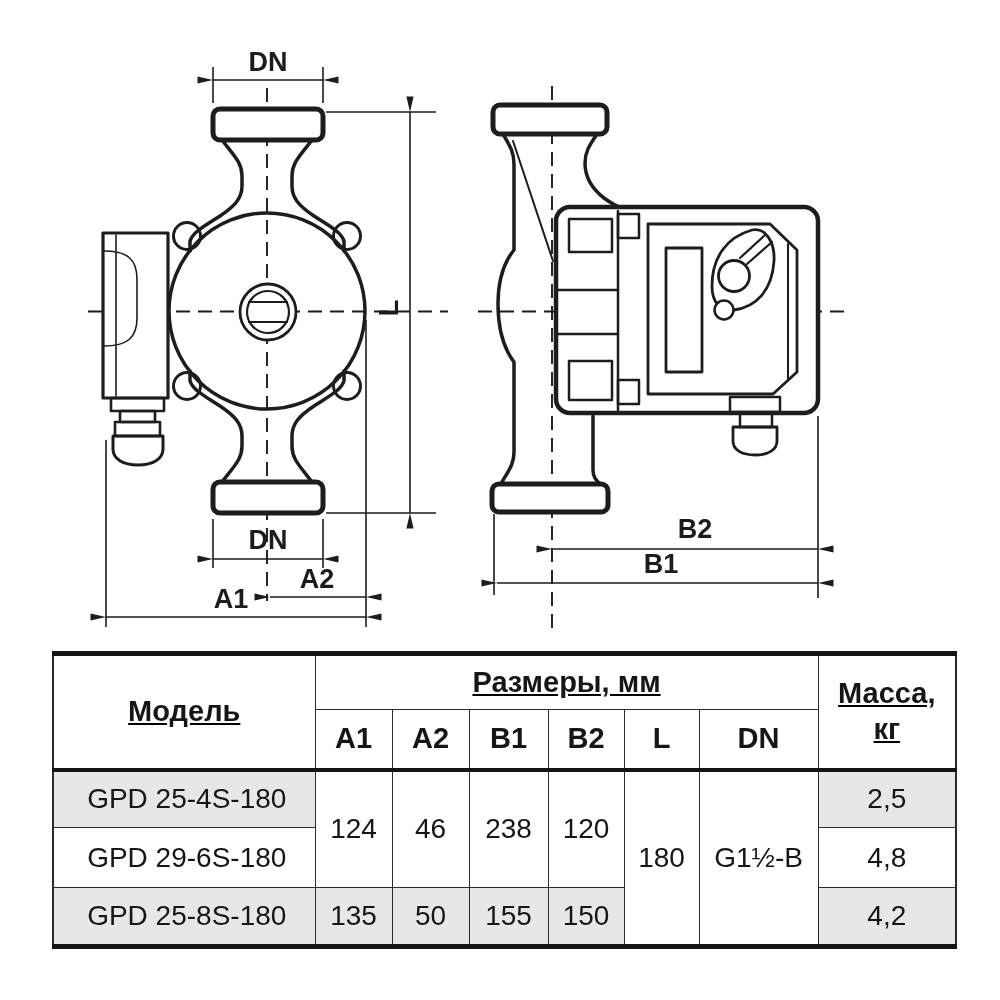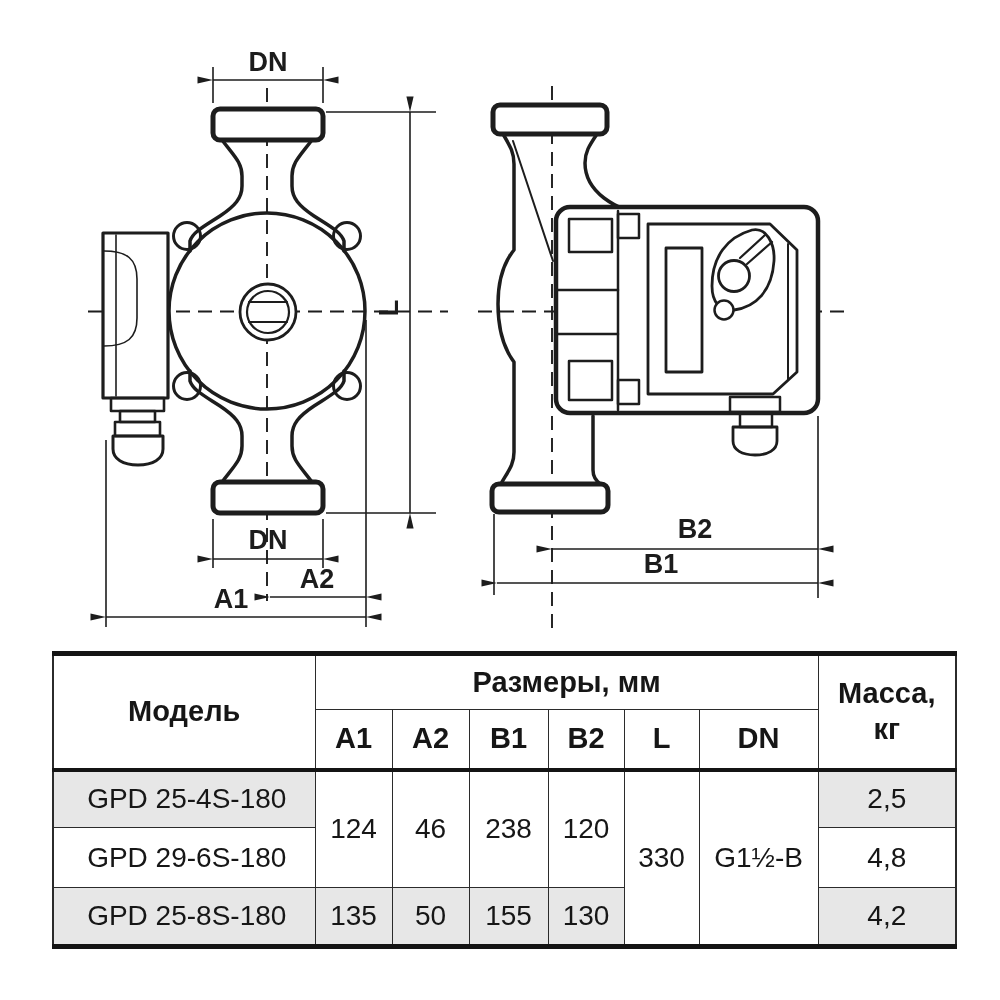--- a/index.html
+++ b/index.html
@@ -12,21 +12,21 @@
              table-layout:fixed;background:#fff;
              border-top:5px solid #141414;border-bottom:5px solid #141414;
              border-left:2px solid #2b2b2b;border-right:2px solid #2b2b2b;}
   table.spec th,table.spec td{border:1.5px solid #2b2b2b;text-align:center;vertical-align:middle;
              color:#161616;overflow:hidden;}
   table.spec th{font-size:29px;font-weight:700;}
   table.spec td{font-size:28px;font-weight:400;}
   .td-model{text-align:left;padding-left:6px;}
   .shade{background:#e7e7e7;}
   .hsep{border-bottom:4px solid #141414 !important;}
-  tr.hr1{height:56px;} tr.hr2{height:60px;}
+  tr.hr1{height:56px;text-decoration:underline;} tr.hr2{height:60px;}
   tr.r1{height:58px;} tr.r2{height:60px;} tr.r3{height:59px;}
   .massline{line-height:1.22;}
 </style>
 </head>
 <body>
 <div id="stage">
 
 <svg style="position:absolute;left:0;top:0" width="1000" height="650" viewBox="0 0 1000 650">
   <defs>
     <marker id="arr" markerUnits="userSpaceOnUse" markerWidth="18" markerHeight="12" viewBox="0 0 18 12" refX="1.5" refY="6" orient="auto-start-reverse">
@@ -163,32 +163,32 @@
     <th class="hsep">B2</th>
     <th class="hsep">L</th>
     <th class="hsep">DN</th>
   </tr>
   <tr class="r1">
     <td class="td-model shade">GPD 25-4S-180</td>
     <td rowspan="2">124</td>
     <td rowspan="2">46</td>
     <td rowspan="2">238</td>
     <td rowspan="2">120</td>
-    <td rowspan="3">330</td>
+    <td rowspan="3">180</td>
     <td rowspan="3">G1½-B</td>
     <td class="shade">2,5</td>
   </tr>
   <tr class="r2">
     <td class="td-model">GPD 29-6S-180</td>
     <td>4,8</td>
   </tr>
   <tr class="r3">
     <td class="td-model shade">GPD 25-8S-180</td>
     <td class="shade">135</td>
     <td class="shade">50</td>
     <td class="shade">155</td>
-    <td class="shade">130</td>
+    <td class="shade">150</td>
     <td class="shade">4,2</td>
   </tr>
 </tbody>
     </table>
 
 </div>
 
 </body></html>

